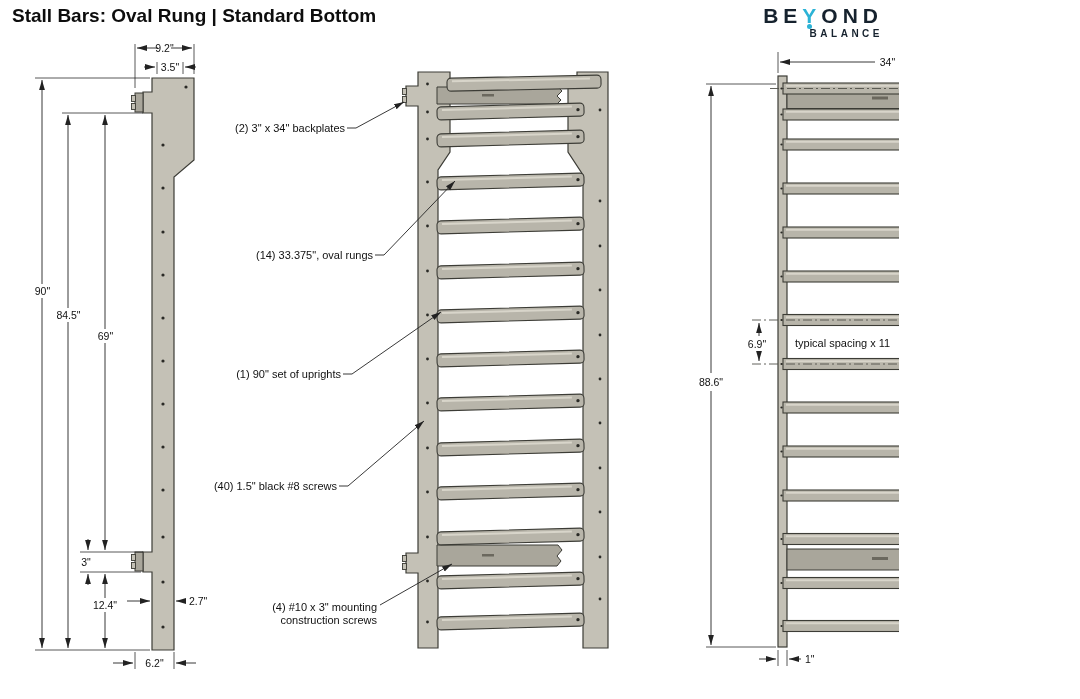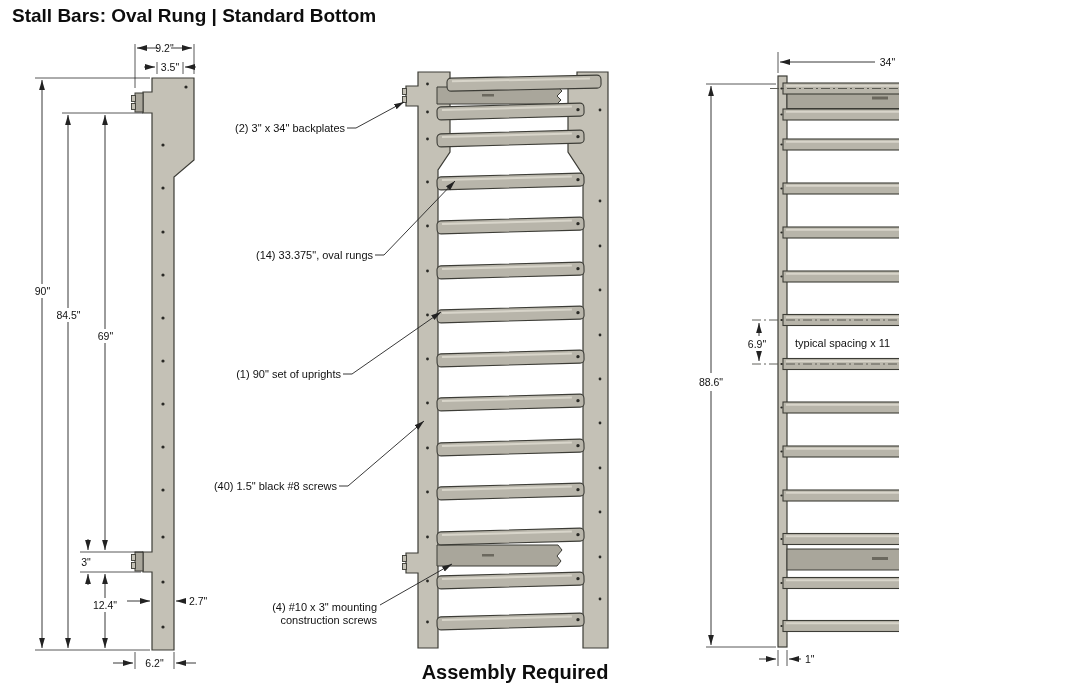--- a/index.html
+++ b/index.html
@@ -28,20 +28,27 @@
   .dt{font-size:10.5px;fill:#111;}
   .ann{font-size:11px;fill:#111;}
 </style>
 </head>
 <body>
 
 <div class="page">
 
   <div class="title">Stall Bars: Oval Rung | Standard Bottom</div>
 
+  <div class="logo">
+    <div class="logo-main">
+      <span>BE</span><span class="accent">Y</span><span>OND</span>
+      <span class="logo-dot"></span>
+    </div>
+    <div class="logo-sub">BALANCE</div>
+  </div>
 
   <svg width="1080" height="699" viewBox="0 0 1080 699">
     <defs>
       <marker id="arr" markerWidth="11" markerHeight="8" refX="10" refY="4" orient="auto" markerUnits="userSpaceOnUse">
         <path d="M0,1.1 L10,4 L0,6.9 Z" fill="#222"></path>
       </marker>
       <g id="mrung">
         <rect class="rung" x="437" y="0" width="147" height="13" rx="4"></rect>
         <line class="rl" x1="442" y1="3.2" x2="572" y2="3.2"></line>
         <circle class="d" cx="578" cy="6.5" r="1.7"></circle>
@@ -273,15 +280,14 @@
         <text class="ann" x="795" y="347" text-anchor="start">typical spacing x 11</text>
 
         <path class="ext" d="M778,650 V666 M787,650 V666"></path>
         <line class="dim" x1="759" y1="659" x2="776" y2="659" marker-end="url(#arr)"></line>
         <line class="dim" x1="801" y1="659" x2="789" y2="659" marker-end="url(#arr)"></line>
         <text class="dt" x="805" y="663" text-anchor="start">1"</text>
       </g>
     </g>
   </svg>
 
-  <div class="assembly">Assembly Required</div>
   <div class="dwg">DWG 6021</div>
 </div>
 
 </body></html>

